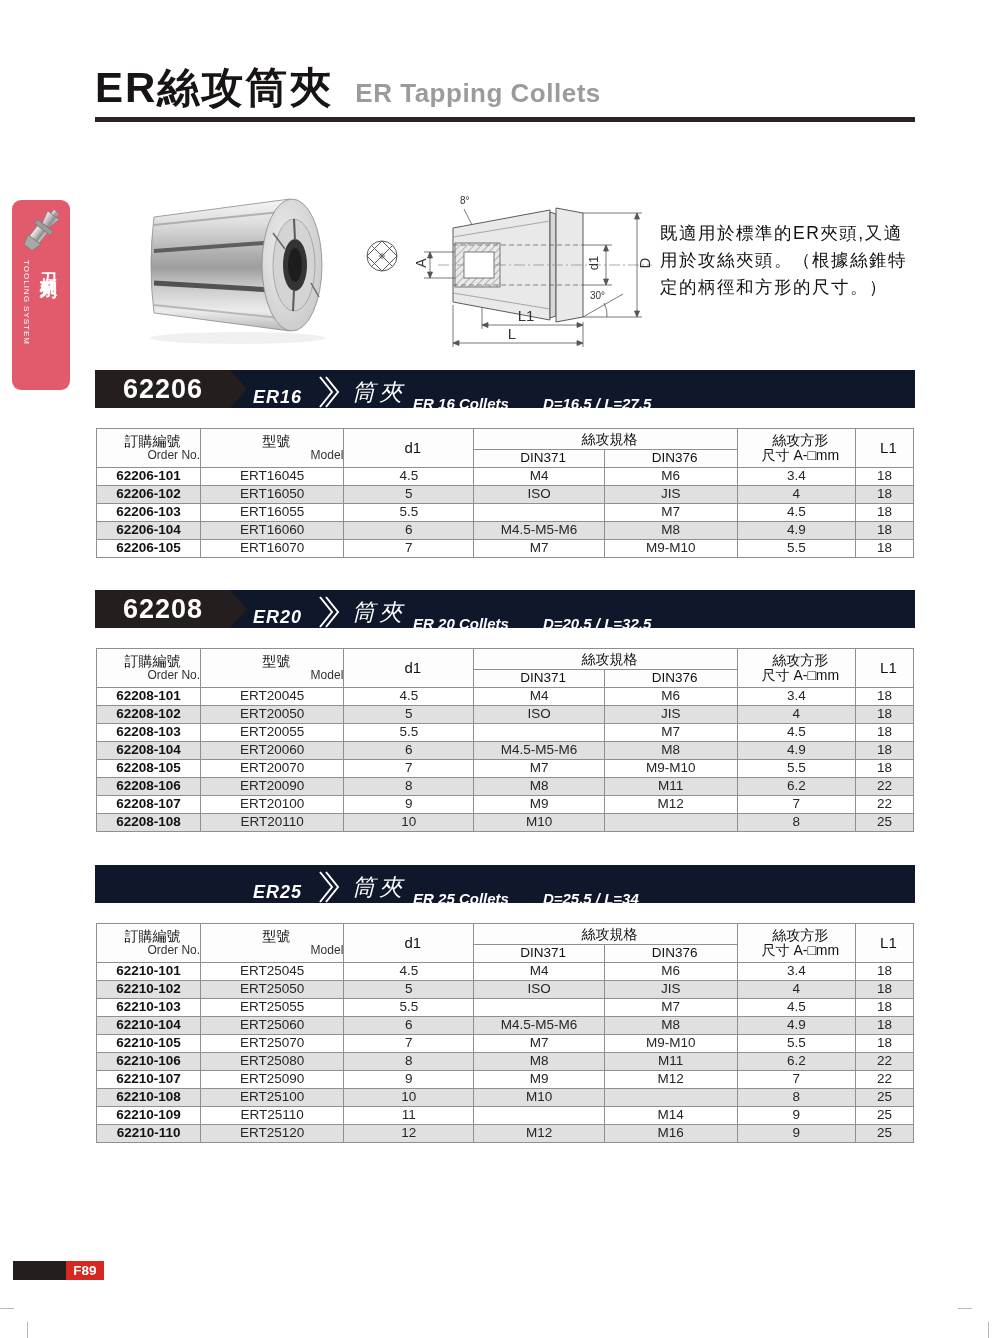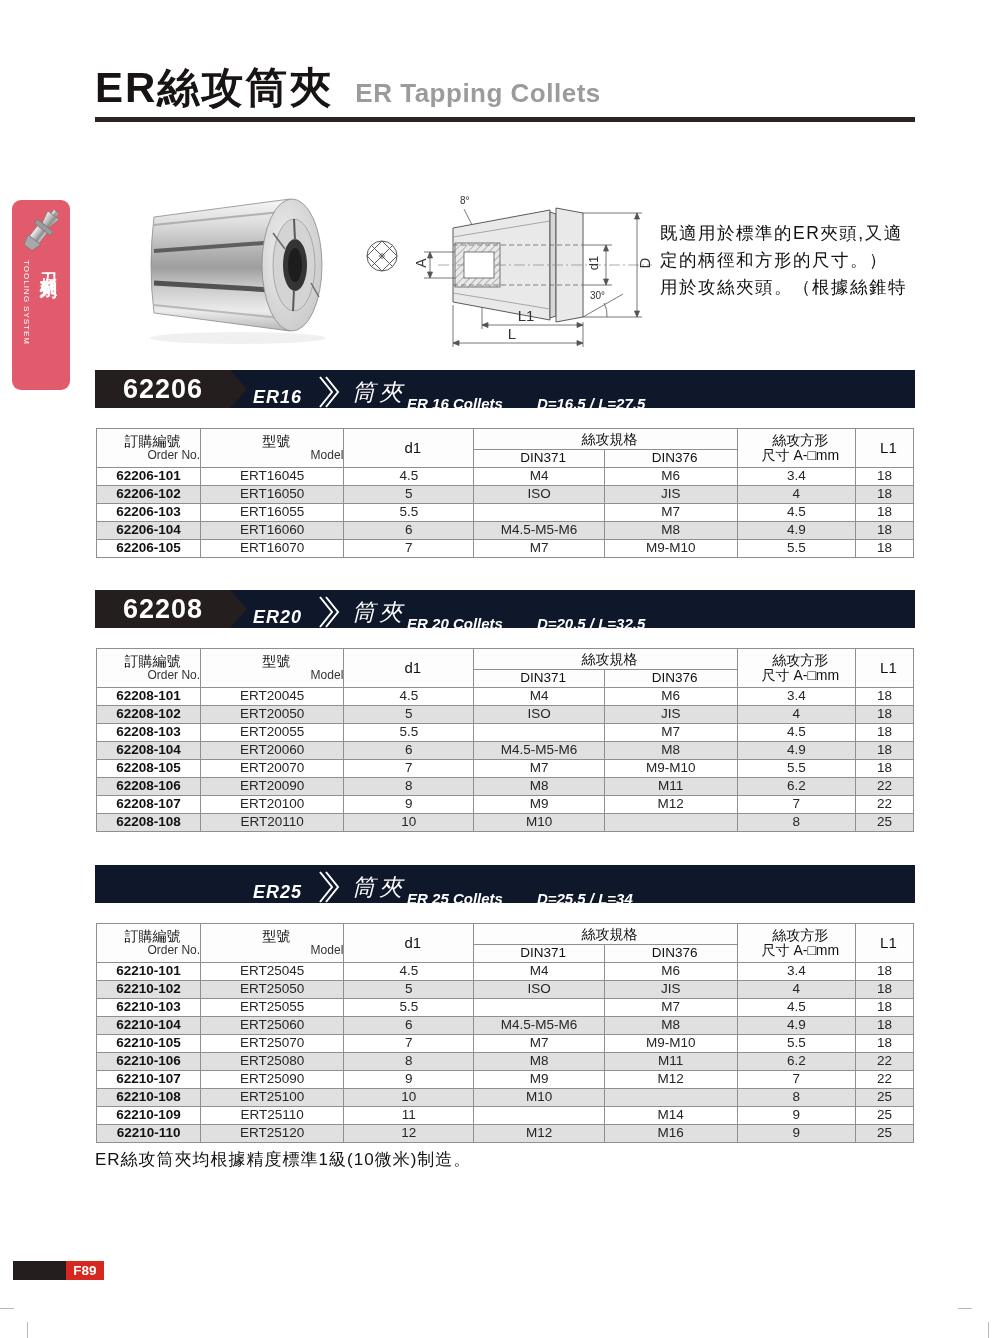--- a/index.html
+++ b/index.html
@@ -28,21 +28,21 @@
   
   .banner{position:absolute;left:95px;width:820px;height:38px;background:#0f172a;}
   .banner-code{position:absolute;left:0;top:0;width:152px;height:38px;background:#241f1e;
       clip-path:polygon(0 0,135px 0,152px 19px,135px 38px,0 38px);
       display:flex;align-items:center;justify-content:center;padding-right:16px;box-sizing:border-box;
       color:#fff;font-size:27px;font-weight:bold;letter-spacing:1px;}
   .banner-body{position:absolute;left:158px;top:0;height:38px;display:flex;align-items:flex-end;color:#fff;font-style:italic;}
   .banner-er{font-size:18px;font-weight:bold;letter-spacing:1px;margin-right:16px;}
   .banner-chevron{margin-right:12px;}
   .banner-zh{font-size:23px;letter-spacing:4px;}
-  .banner-en{font-size:15px;font-weight:bold;margin-left:1px;position:relative;top:4px;}
+  .banner-en{font-size:15px;font-weight:bold;margin-left:7px;position:relative;top:4px;}
   .banner-dims{font-size:15px;font-weight:bold;margin-left:34px;position:relative;top:4px;}
 
   
   table.spec{position:absolute;left:96px;width:818px;border-collapse:collapse;table-layout:fixed;
       font-size:13.5px;color:#262626;}
   table.spec th,table.spec td{border:1px solid #8f8f8f;text-align:center;padding:0;line-height:1.05;}
   table.spec thead th{background:#fdfdfd;font-weight:normal;padding-left:8px;}
   table.spec thead tr.h1 th{height:20px;}
   table.spec thead tr.h2 th{height:17px;}
   .th-zh{font-size:14px;color:#111;}
@@ -187,22 +187,22 @@
       <text x="240" y="90" font-size="13" transform="rotate(-90 238 90)" text-anchor="middle">d1</text>
       <text x="292" y="90" font-size="15" transform="rotate(-90 290 90)" text-anchor="middle">D</text>
       <text x="230" y="124" font-size="10">30°</text>
       <text x="166" y="146" font-size="15" text-anchor="middle">L1</text>
       <text x="152" y="164" font-size="15" text-anchor="middle">L</text>
     </g>
   </svg>
 
   <div class="desc">
     <div>既適用於標準的ER夾頭,又適</div>
+    <div>用於攻絲夾頭。（根據絲錐特</div>
     <div>定的柄徑和方形的尺寸。）</div>
-    <div>用於攻絲夾頭。（根據絲錐特</div>
   </div>
 
   <div class="banner" style="top:370px">
     <div class="banner-code">62206</div>
     <div class="banner-body">
       <span class="banner-er">ER16</span>
       <svg class="banner-chevron" width="22" height="32" viewBox="0 0 22 32">
         <polyline points="2,1 14,16 2,31" stroke="#fff" stroke-width="2" fill="none"></polyline>
         <polyline points="8,1 20,16 8,31" stroke="#fff" stroke-width="2" fill="none"></polyline>
       </svg>
@@ -550,21 +550,20 @@
           <td>ERT25120</td>
           <td>12</td>
           <td>M12</td>
           <td>M16</td>
           <td>9</td>
           <td>25</td>
         </tr>
       </tbody>
   </table>
 
-  <div class="footnote">ER絲攻筒夾均根據精度標準1級(10微米)制造。</div>
   <div class="pageno-black"></div>
   <div class="pageno-red">F89</div>
 
   <div class="crop" style="left:0;top:1308px;width:14px;height:1px"></div>
   <div class="crop" style="left:958px;top:1308px;width:14px;height:1px"></div>
   <div class="crop" style="left:27px;top:1322px;width:1px;height:16px"></div>
   <div class="crop" style="left:988px;top:1322px;width:1px;height:16px"></div>
 
 </div>
 

